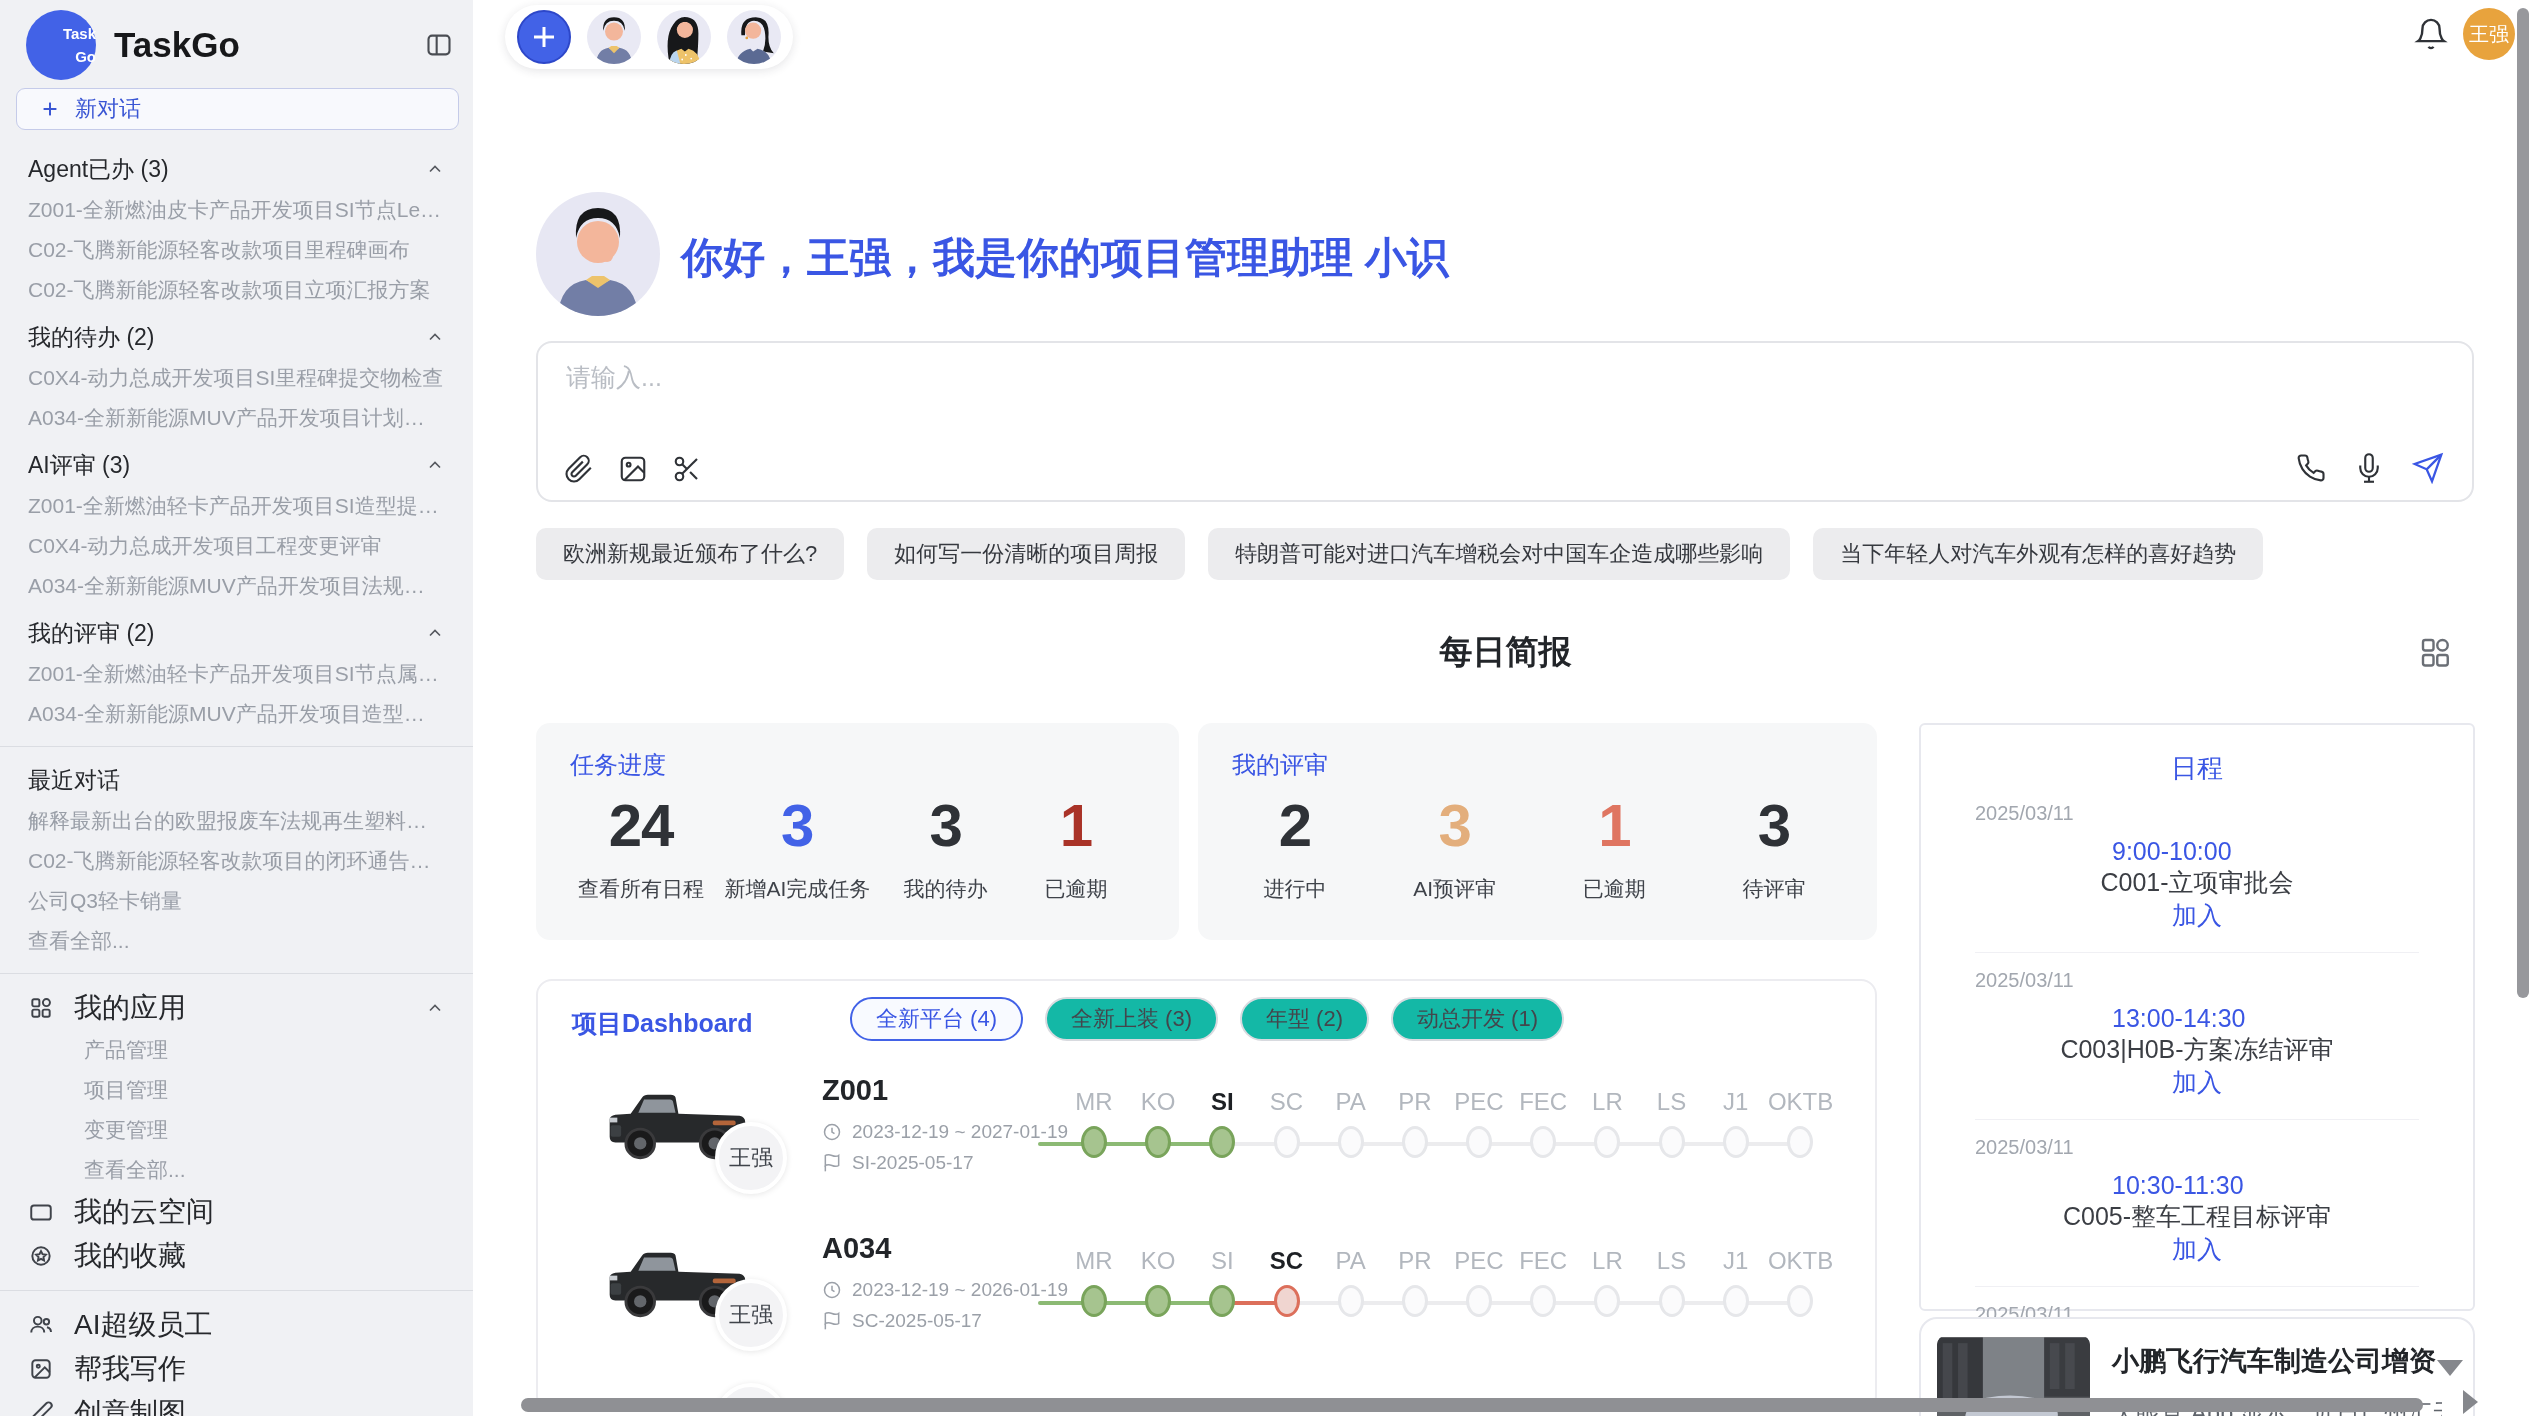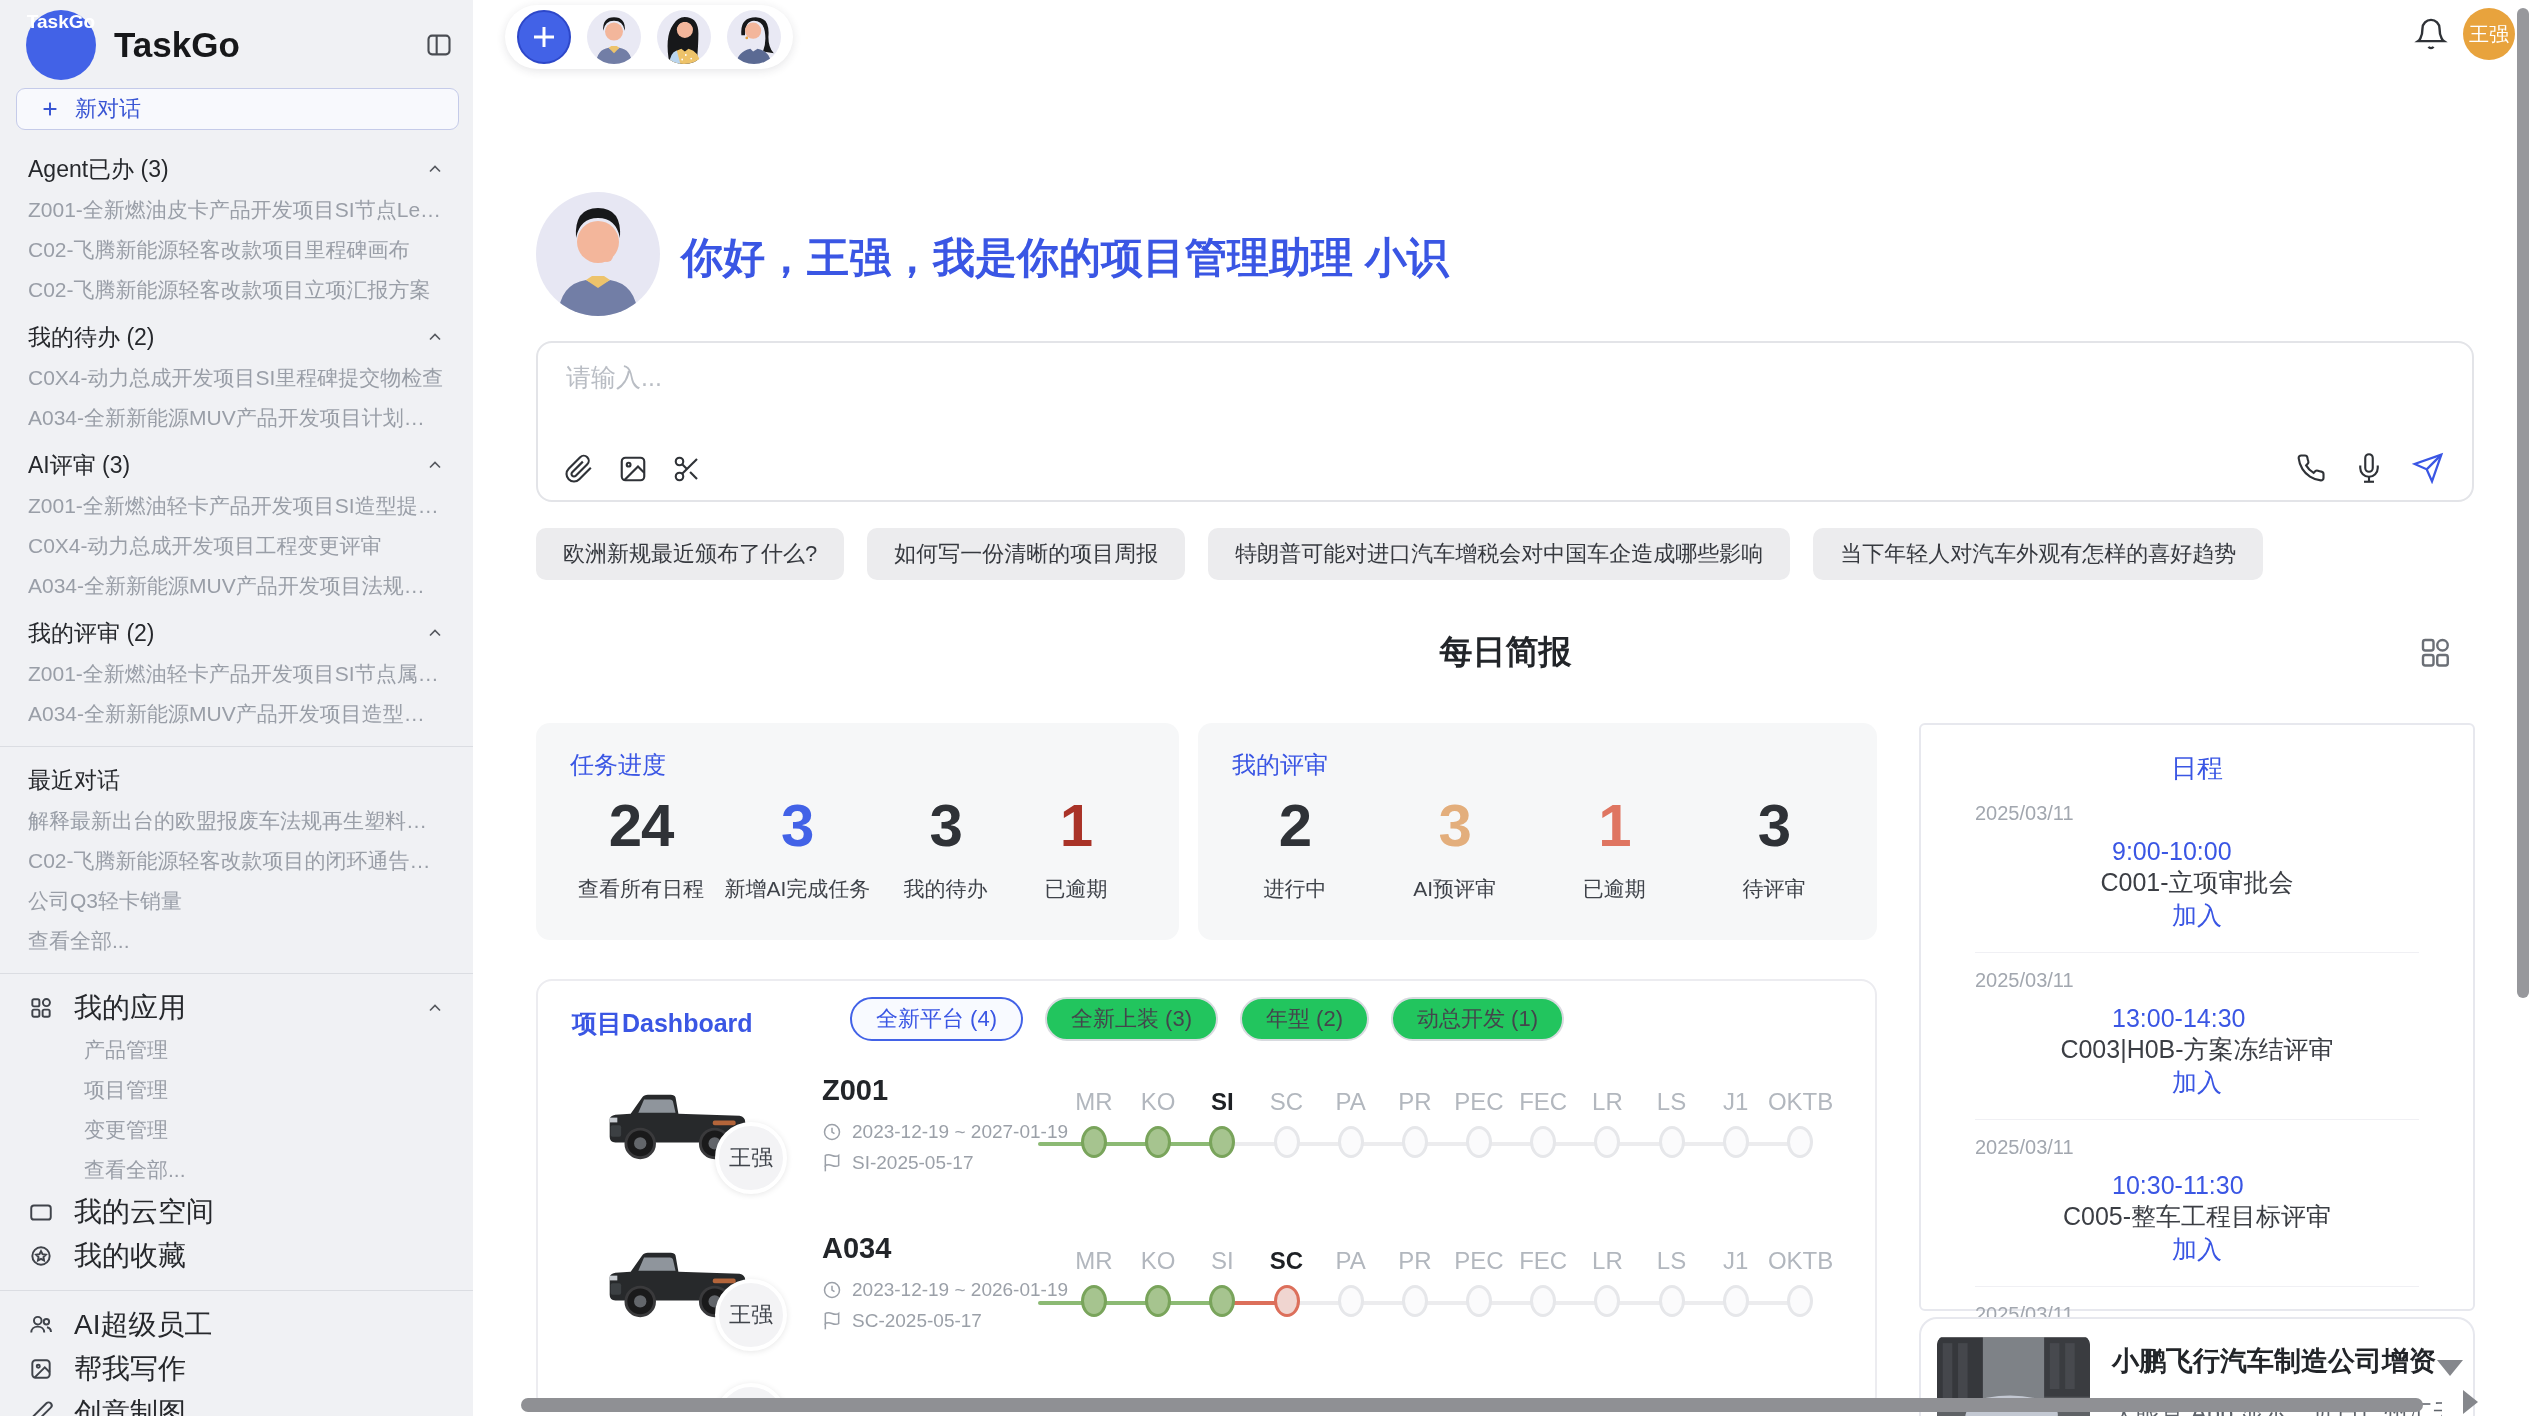--- a/index.html
+++ b/index.html
@@ -2,22 +2,22 @@
 <html><head>
 <meta charset="utf-8">
 <style>
   html,body{margin:0;padding:0;background:#fff;}
   #page{position:relative;width:2532px;height:1416px;background:#fff;overflow:hidden;
         font-family:"Liberation Sans","DejaVu Sans",sans-serif;color:#26282c;}
 
   
   #sidebar{position:absolute;left:0;top:0;width:473px;height:1416px;background:#f0f1f4;overflow:hidden;}
   .logo-row{display:flex;align-items:center;padding:10px 20px 0 26px;}
-  .logo{width:70px;height:70px;border-radius:50%;background:#4262e7;color:#fff;display:flex;flex-direction:row;
-        align-items:flex-start;justify-content:center;font-size:19px;font-weight:700;line-height:23px;flex:none;}
+  .logo{width:70px;height:70px;border-radius:50%;background:#4262e7;color:#fff;display:flex;flex-direction:column;
+        align-items:flex-end;justify-content:center;font-size:15px;font-weight:700;line-height:23px;flex:none;}
   .app-title{font-size:35px;font-weight:700;color:#17181a;margin-left:18px;flex:1;}
   .icon-btn{background:none;border:none;padding:0;cursor:pointer;display:flex;align-items:center;}
   .new-chat{display:flex;align-items:center;gap:14px;margin:8px 14px 0 16px;height:42px;border:1.5px solid #c5cbe9;
             border-radius:9px;background:#f8f9fd;color:#3a56d4;font-size:22px;font-weight:500;padding-left:22px;}
   .side-list{padding:12px 28px 0 28px;}
   .sec-head{display:flex;align-items:center;justify-content:space-between;height:42px;margin-top:6px;
             font-size:23px;color:#26282c;font-weight:500;}
   .side-item{height:40px;line-height:40px;font-size:21px;color:#999ea7;white-space:nowrap;overflow:hidden;
              text-overflow:ellipsis;cursor:pointer;}
   .side-divider{border-top:1px solid #dbdde2;margin:12px 0;}
@@ -67,21 +67,21 @@
   .m-val{font-size:60px;font-weight:600;line-height:66px;letter-spacing:-1px;}
   .v-dark{color:#2f3237;} .v-blue{color:#4262e7;} .v-red{color:#a93328;} .v-tan{color:#e3ae7c;} .v-salmon{color:#df7561;}
   .m-label{margin-top:16px;font-size:21px;color:#3f434a;}
 
   
   .dash-card{position:absolute;left:63px;top:979px;width:1341px;height:433px;background:#fff;border:2px solid #ececf0;
              border-radius:16px;box-sizing:border-box;overflow:hidden;}
   .dash-title{position:absolute;left:34px;top:26px;font-size:25px;font-weight:600;color:#3a56e4;}
   .dash-tabs{position:absolute;left:312px;top:16px;display:flex;gap:22px;}
   .dash-tab{height:44px;display:flex;align-items:center;padding:0 24px;border-radius:22px;border:2px solid #d8dadf;
-            font-size:22px;color:#43464c;background:#22c55e;box-sizing:border-box;cursor:pointer;white-space:nowrap;}
+            font-size:22px;color:#43464c;background:#14b8a6;box-sizing:border-box;cursor:pointer;white-space:nowrap;}
   .dash-tab.active{border-color:#4262e7;color:#3a56e4;background:#f8faff;}
   .truck{position:absolute;width:153px;height:105px;}
   .owner-badge{position:absolute;width:72px;height:72px;border-radius:50%;background:#f3f3f5;border:4px solid #fff;
                box-shadow:0 1px 6px rgba(0,0,0,.10);display:flex;align-items:center;justify-content:center;
                font-size:22px;color:#3f434a;box-sizing:border-box;}
   .p-name{position:absolute;font-size:29px;font-weight:700;color:#222529;}
   .p-meta{position:absolute;display:flex;align-items:center;gap:10px;font-size:19px;color:#9ba0a8;}
   .ms-track{position:absolute;left:524px;width:770px;display:flex;justify-content:space-between;}
   .ms-col{width:64px;}
   .ms-label{display:block;text-align:center;font-size:24px;color:#b2b7be;}

